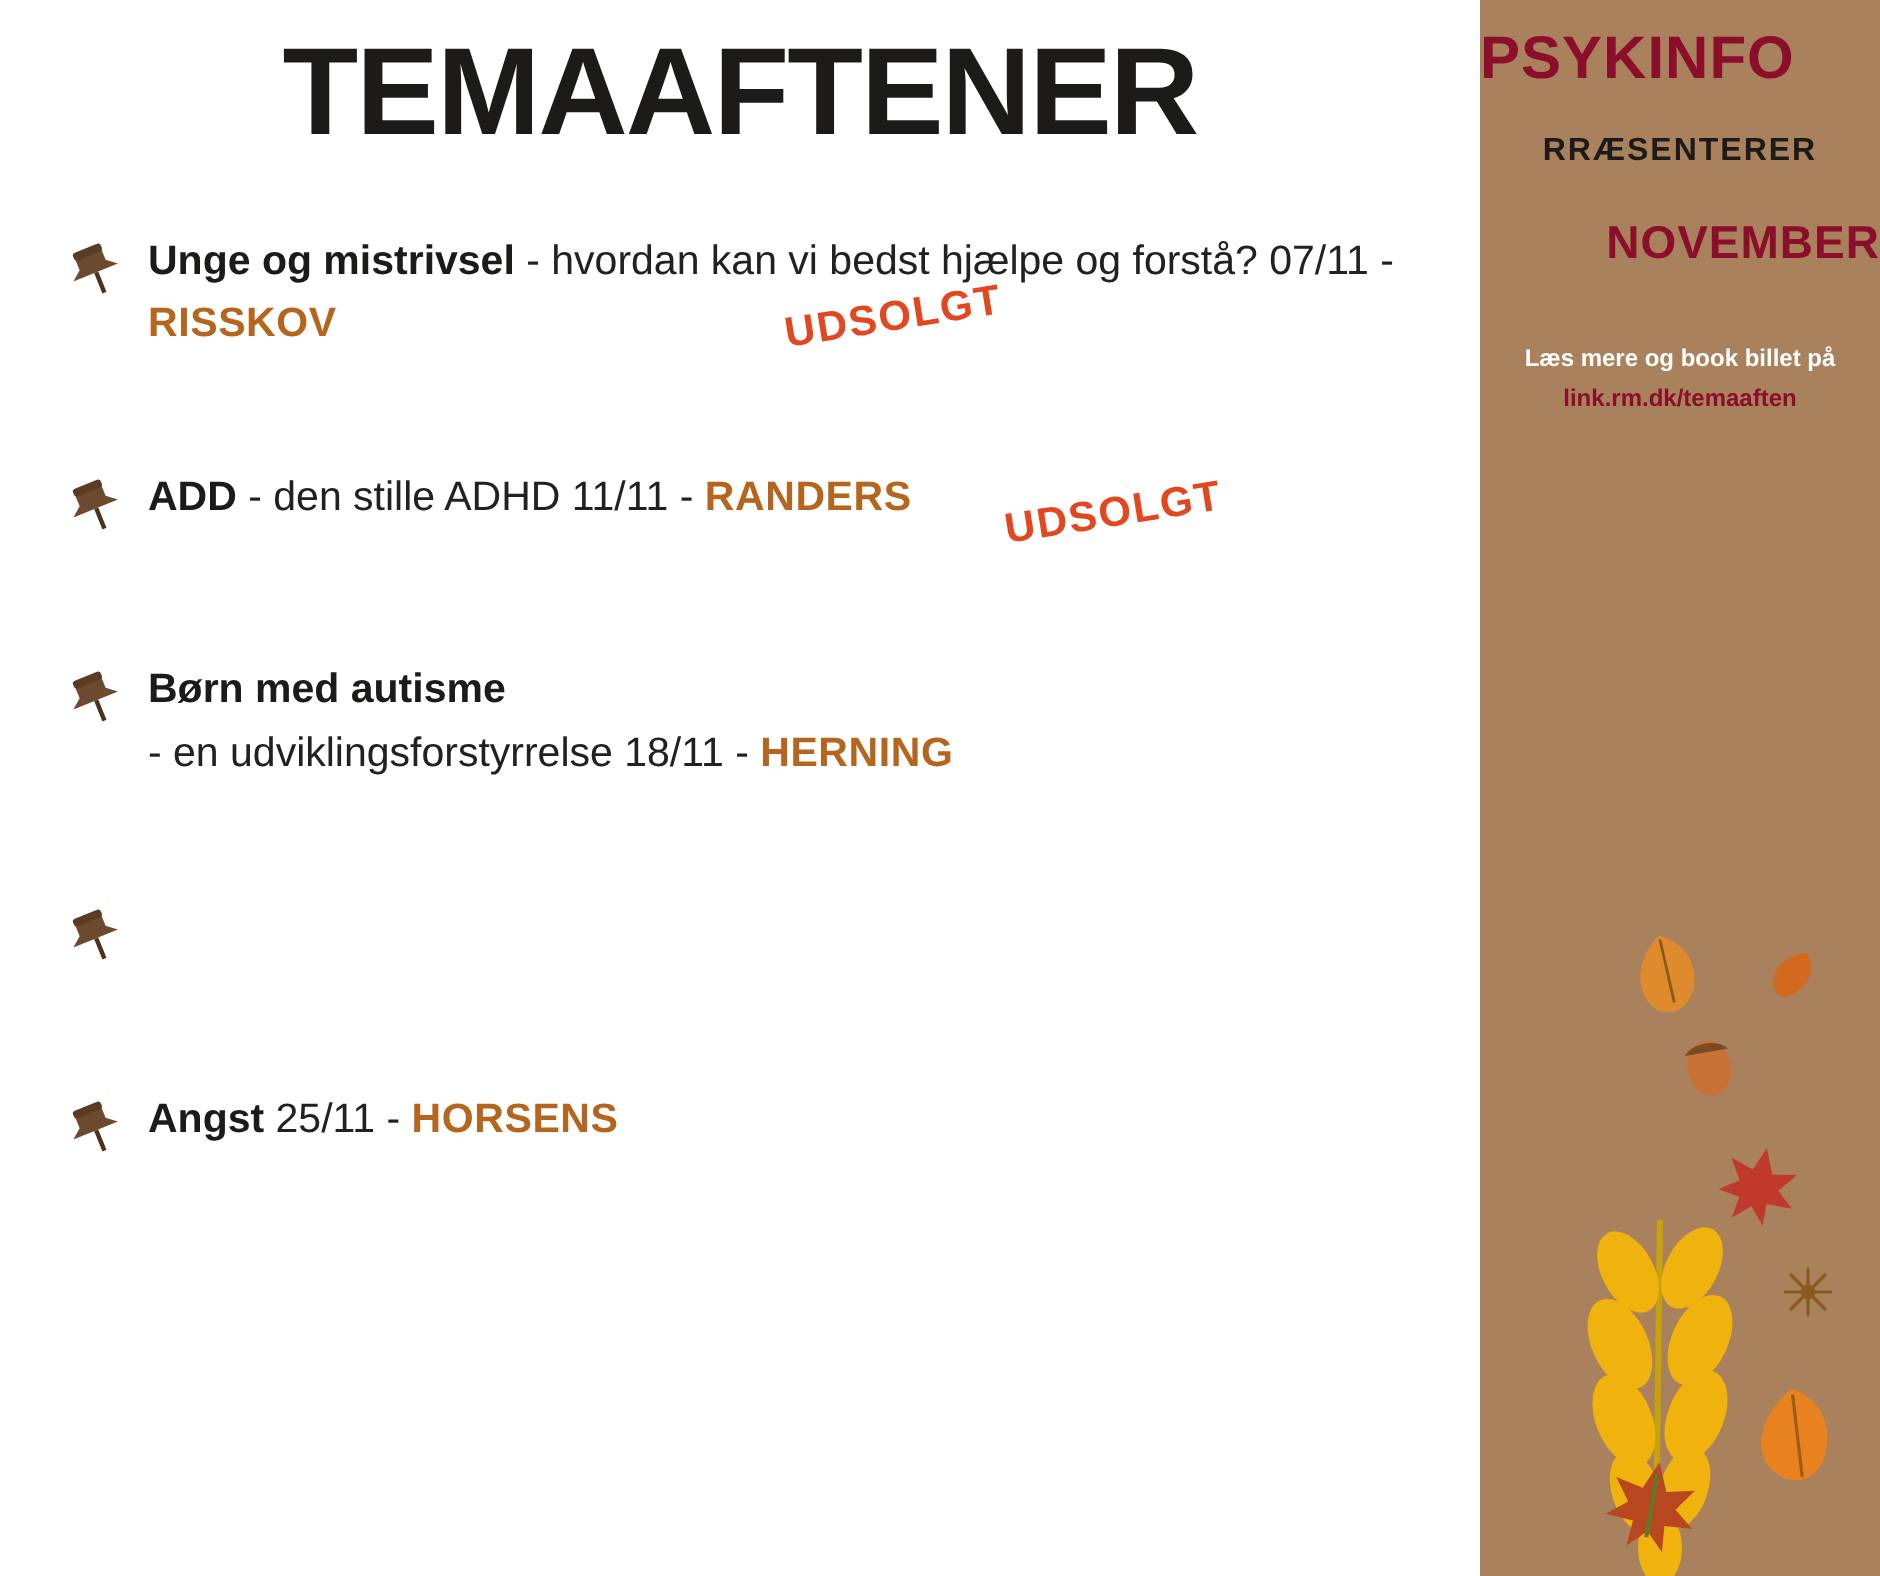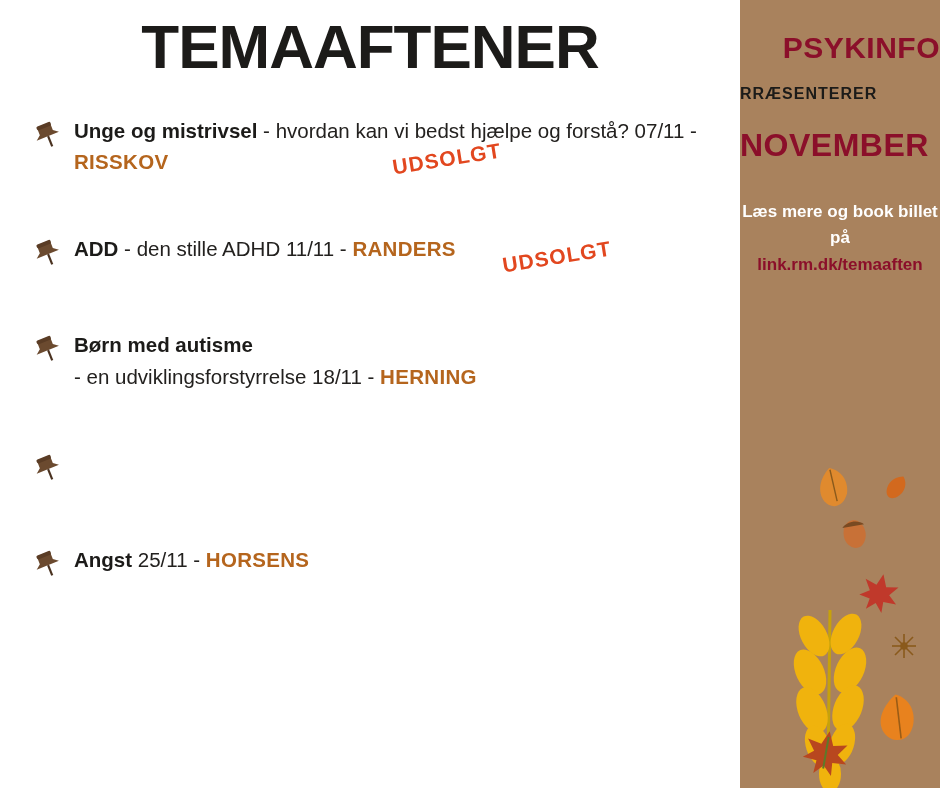--- a/index.html
+++ b/index.html
@@ -89,50 +89,50 @@
 
   
   .sidebar {
     position: relative;
     width: 200px;
     height: 788px;
     background: #a9825d;
     overflow: hidden;
   }
   .brand {
-    text-align: right;
-    padding-top: 30px;
+    text-align: left;
+    padding-top: 12px;
     font-family: "Liberation Sans", sans-serif;
     font-weight: bold;
     font-size: 30px;
     line-height: 1.18;
     color: #8b0f2a;
     letter-spacing: 0.5px;
   }
   .presents {
-    text-align: left;
+    text-align: center;
     margin-top: 20px;
     font-weight: bold;
     font-size: 16px;
     letter-spacing: 1px;
     color: #1c1b19;
   }
   .month {
-    text-align: left;
+    text-align: right;
     margin-top: 22px;
     font-weight: bold;
-    font-size: 32px;
+    font-size: 23px;
     line-height: 1.25;
     color: #8b0f2a;
     letter-spacing: 0.5px;
   }
   .booking {
     text-align: center;
     margin-top: 34px;
-    font-size: 17px;
+    font-size: 12px;
     line-height: 1.5;
     font-weight: bold;
     color: #ffffff;
   }
   .booking .link {
     color: #8b0f2a;
     display: block;
     margin-top: 2px;
   }
   .leaves {

